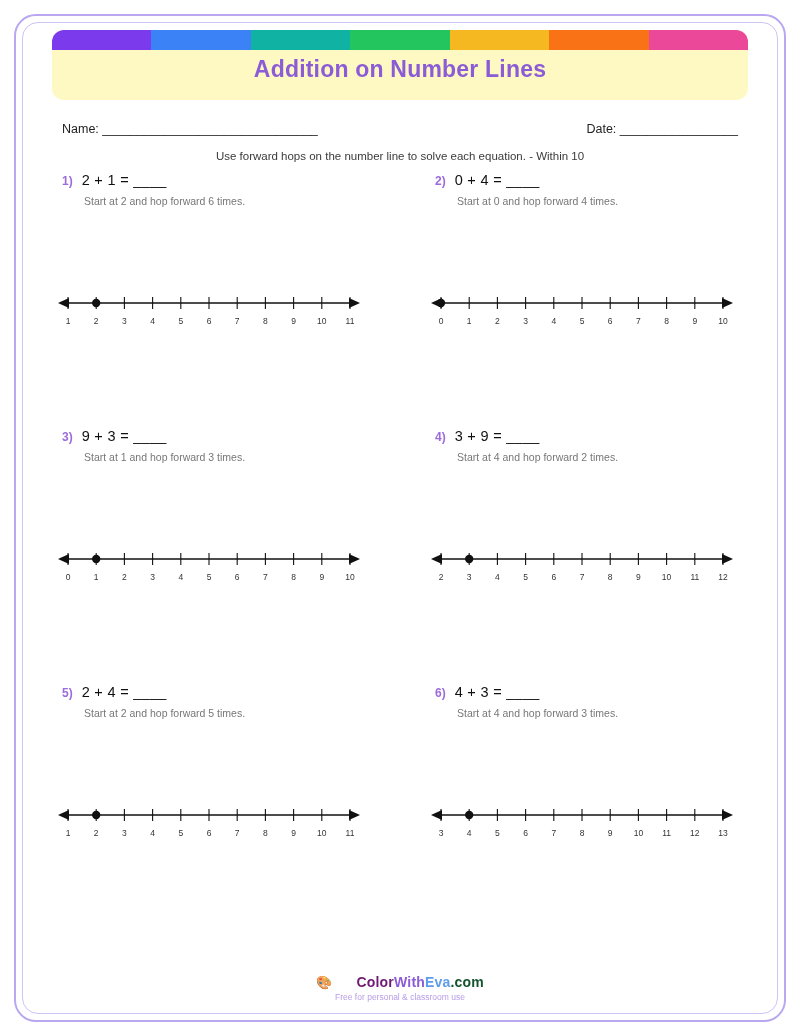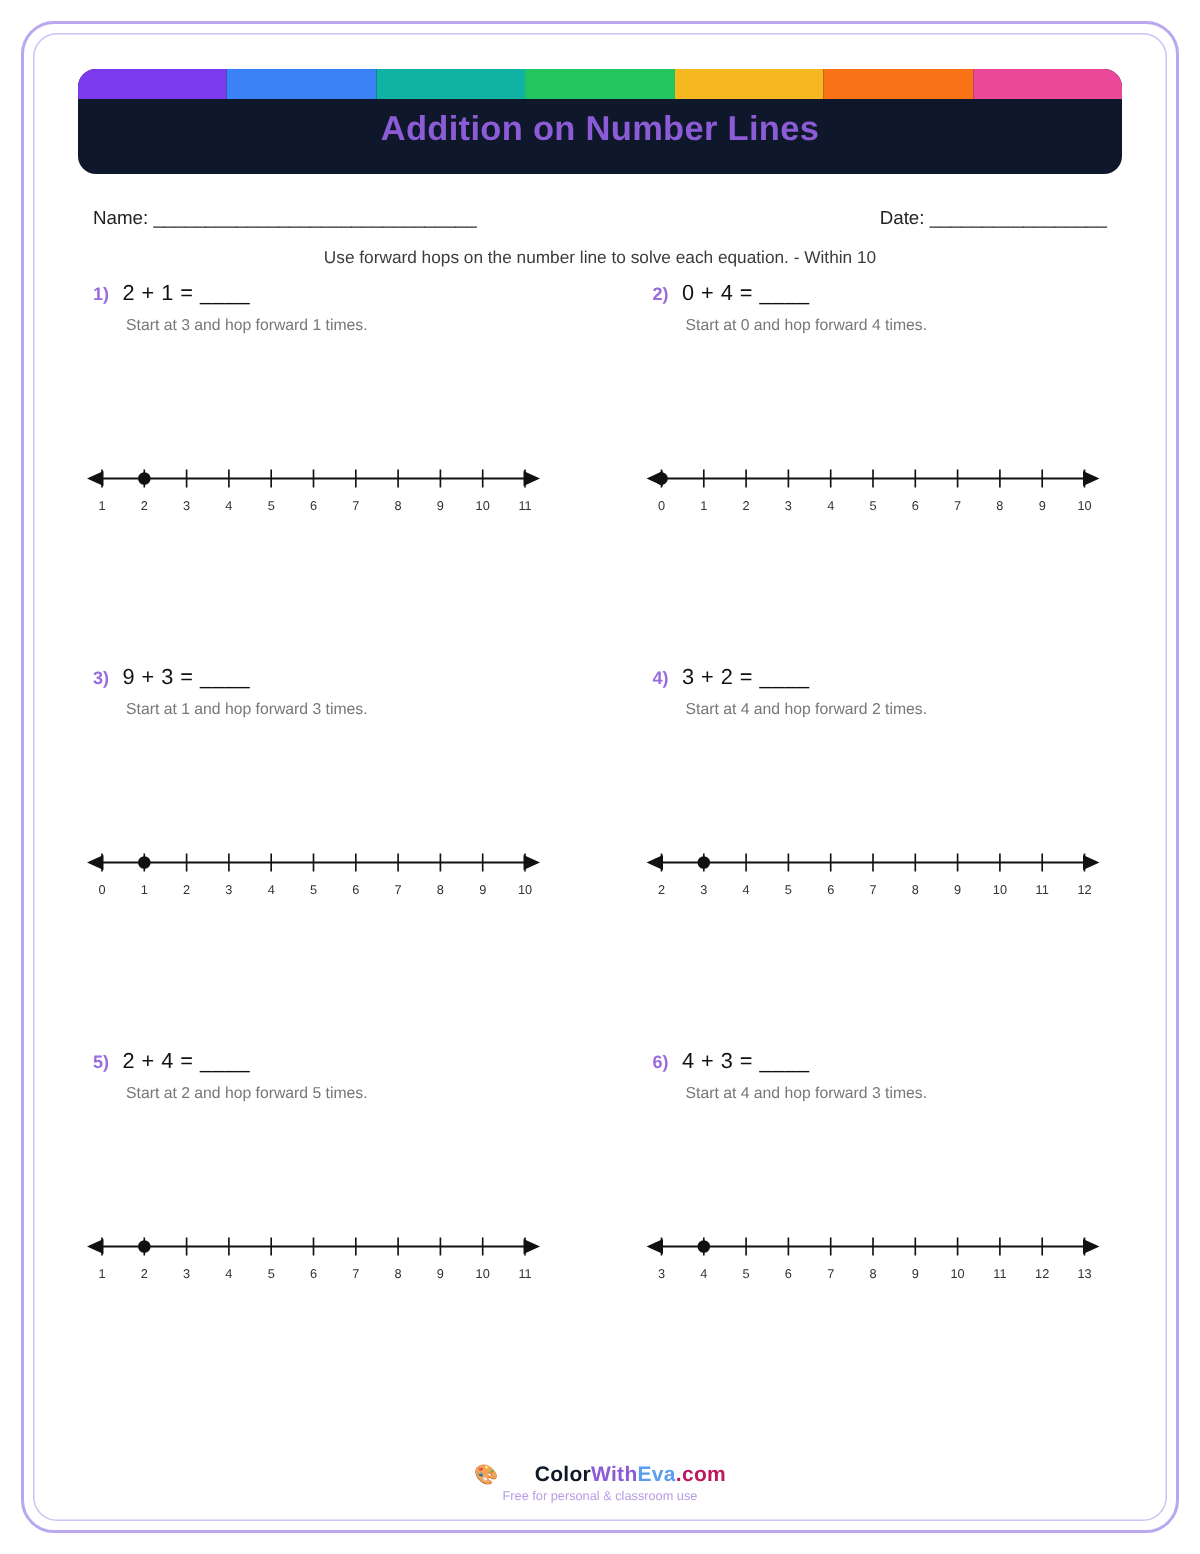--- a/index.html
+++ b/index.html
@@ -49,22 +49,22 @@
     position: absolute;
     left: 36px;
     top: 30px;
     right: 36px;
     bottom: 32px;
   }
 
   
   .header-card {
     position: relative;
-    margin: 16px 16px;
-    background: #0f172a;
+    margin: 0 16px;
+    background: #fef9c3;
     border-radius: 12px;
     height: 70px;
   }
   .color-bar {
     position: absolute;
     left: 0;
     top: 0;
     width: 100%;
     height: 20px;
     display: flex;
@@ -167,24 +167,24 @@
     left: 0;
     right: 0;
     bottom: 2px;
     text-align: center;
   }
   .brand {
     font-size: 14px;
     font-weight: bold;
     letter-spacing: 0.2px;
   }
-  .brand .c1 { color: #0f172a; margin-left: 20px; }
+  .brand .c1 { color: #701a75; margin-left: 20px; }
   .brand .c2 { color: #8b5cd6; margin-top: 11px; }
   .brand .c3 { color: #5c9ded; }
-  .brand .c4 { color: #be185d; }
+  .brand .c4 { color: #14532d; }
   .brand .palette { font-size: 13px; }
   .tagline {
     margin-top: 2px;
     font-size: 8.5px;
     color: #b79de6;
   }
 </style>
 </head>
 <body>
 
@@ -213,21 +213,21 @@
     </div>
 
     <div class="instructions">Use forward hops on the number line to solve each equation. - Within 10</div>
 
     <div class="grid" id="problems-grid">
         <div class="problem">
           <div class="p-head">
             <span class="p-num">1)</span>
             <span class="p-eq">2 + 1 = ____</span>
           </div>
-          <div class="p-hint">Start at 3 and hop forward 1 times.</div>
+          <div class="p-hint">Start at 2 and hop forward 6 times.</div>
           <div class="numline">
             <svg width="302" height="24" viewBox="0 0 302 24">
               <line x1="6" x2="296" y1="13" y2="13" stroke="#111" stroke-width="1.4"></line>
               <polygon points="0,13 11,8 11,18" fill="#111"></polygon>
               <polygon points="302,13 291,8 291,18" fill="#111"></polygon>
               <line x1="10" x2="10" y1="7" y2="19" stroke="#111" stroke-width="1.1"></line>
               <line x1="38.2" x2="38.2" y1="7" y2="19" stroke="#111" stroke-width="1.1"></line>
               <line x1="66.4" x2="66.4" y1="7" y2="19" stroke="#111" stroke-width="1.1"></line>
               <line x1="94.6" x2="94.6" y1="7" y2="19" stroke="#111" stroke-width="1.1"></line>
               <line x1="122.8" x2="122.8" y1="7" y2="19" stroke="#111" stroke-width="1.1"></line>
@@ -328,21 +328,21 @@
               <span style="left: 207.4px;">7</span>
               <span style="left: 235.6px;">8</span>
               <span style="left: 263.8px;">9</span>
               <span style="left: 292px;">10</span>
             </div>
           </div>
         </div>
         <div class="problem">
           <div class="p-head">
             <span class="p-num">4)</span>
-            <span class="p-eq">3 + 2 = ____</span>
+            <span class="p-eq">3 + 9 = ____</span>
           </div>
           <div class="p-hint">Start at 4 and hop forward 2 times.</div>
           <div class="numline">
             <svg width="302" height="24" viewBox="0 0 302 24">
               <line x1="6" x2="296" y1="13" y2="13" stroke="#111" stroke-width="1.4"></line>
               <polygon points="0,13 11,8 11,18" fill="#111"></polygon>
               <polygon points="302,13 291,8 291,18" fill="#111"></polygon>
               <line x1="10" x2="10" y1="7" y2="19" stroke="#111" stroke-width="1.1"></line>
               <line x1="38.2" x2="38.2" y1="7" y2="19" stroke="#111" stroke-width="1.1"></line>
               <line x1="66.4" x2="66.4" y1="7" y2="19" stroke="#111" stroke-width="1.1"></line>

